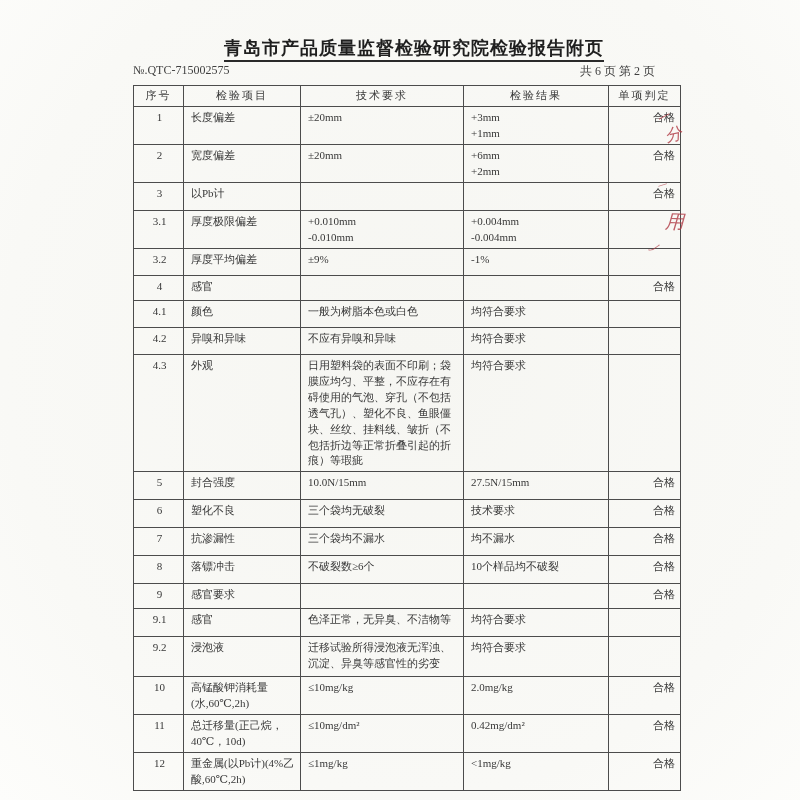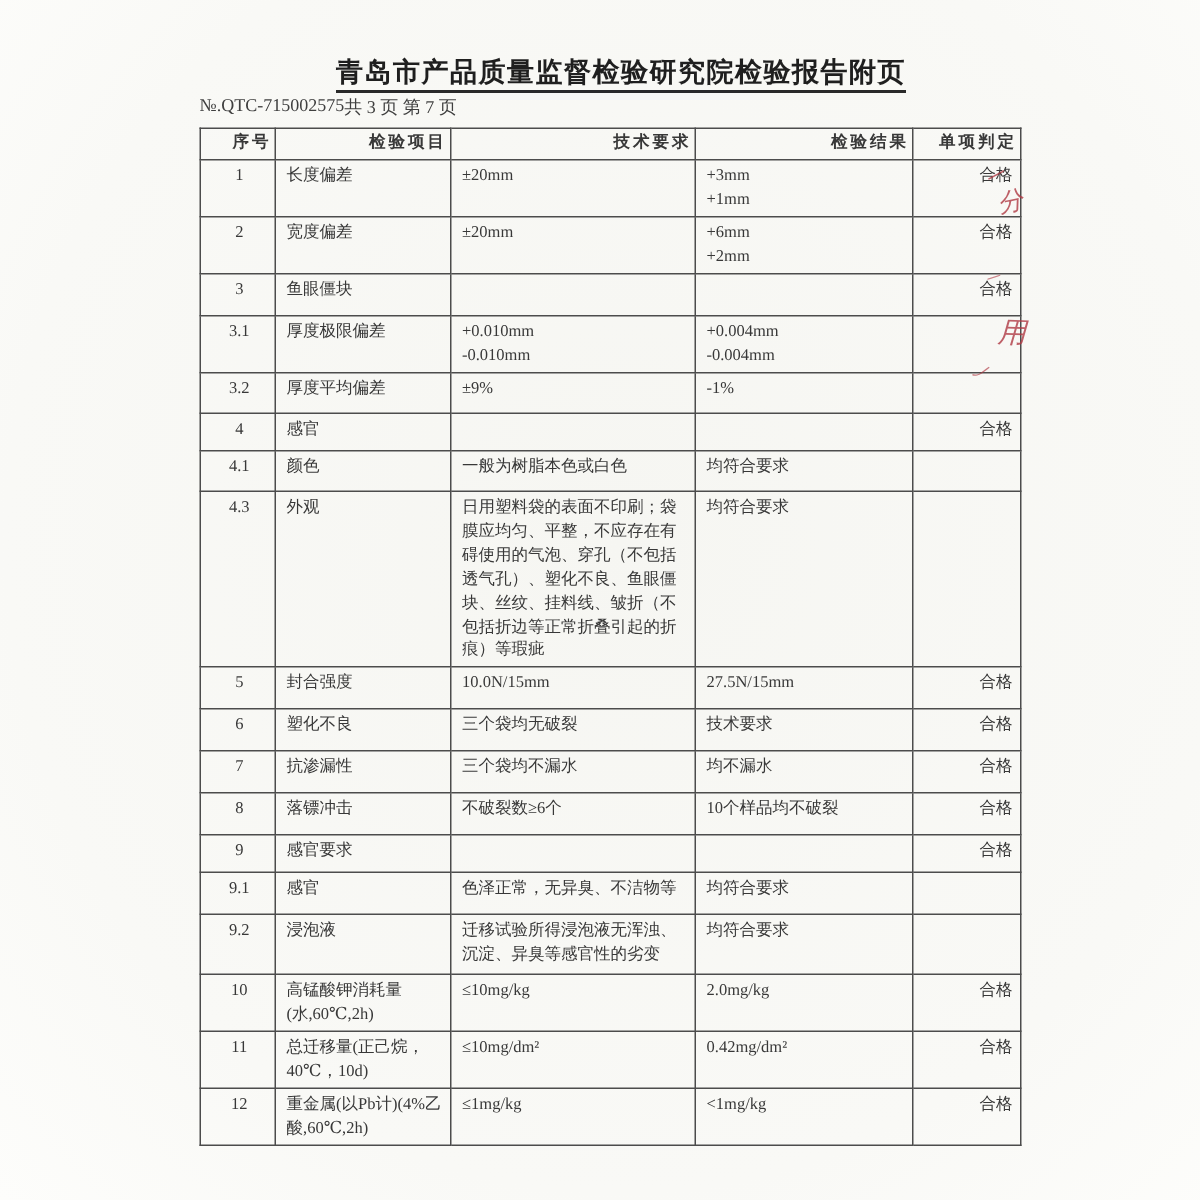--- a/index.html
+++ b/index.html
@@ -33,21 +33,21 @@
   .doc-title span {
     border-bottom: 2px solid #2a2a2a;
     padding-bottom: 2px;
   }
   .meta-line {
     position: absolute;
     top: 63px;
     left: 133px;
     width: 522px;
     display: flex;
-    justify-content: flex-start;
+    justify-content: space-between;
     font-size: 12px;
     color: #3f3f3f;
   }
   table.report {
     position: absolute;
     top: 85px;
     left: 133px;
     width: 522px;
     border-collapse: collapse;
     table-layout: fixed;
@@ -56,22 +56,22 @@
     color: #383838;
   }
   table.report th, table.report td {
     border: 1.8px solid #4c4c4c;
     padding: 3px 5px 2px 7px;
     vertical-align: top;
     white-space: pre-line;
     overflow: hidden;
   }
   table.report th {
-    font-weight: 700;
-    text-align: right;
+    font-weight: 400;
+    text-align: center;
     vertical-align: middle;
     padding: 2px;
     letter-spacing: 2px;
   }
   .c-no    { width: 45px;  text-align: center; padding-left: 2px; }
   .c-item  { width: 112px; }
   .c-req   { width: 158px; }
   .c-res   { width: 140px; }
   .c-ver   { width: 67px;  text-align: right; padding-left: 2px; }
   tr.h25  td { height: 19px; }
@@ -106,21 +106,21 @@
 <body>
 
 <div class="page">
 
   <div class="doc-title">
     <span>青岛市产品质量监督检验研究院检验报告附页</span>
   </div>
 
   <div class="meta-line">
     <span>№.QTC-715002575</span>
-    <span>共 3 页 第 7 页</span>
+    <span>共 6 页 第 2 页</span>
   </div>
 
   <table class="report">
     <thead>
       <tr class="h25">
         <th class="c-no">序号</th>
         <th class="c-item">检验项目</th>
         <th class="c-req">技术要求</th>
         <th class="c-res">检验结果</th>
         <th class="c-ver">单项判定</th>
@@ -138,21 +138,21 @@
       <tr class="h37">
         <td class="c-no">2</td>
         <td class="c-item">宽度偏差</td>
         <td class="c-req">±20mm</td>
         <td class="c-res">+6mm
 +2mm</td>
         <td class="c-ver">合格</td>
       </tr>
       <tr class="h28">
         <td class="c-no">3</td>
-        <td class="c-item">鱼眼僵块</td>
+        <td class="c-item">以Pb计</td>
         <td class="c-req"></td>
         <td class="c-res"></td>
         <td class="c-ver">合格</td>
       </tr>
       <tr class="h38">
         <td class="c-no">3.1</td>
         <td class="c-item">厚度极限偏差</td>
         <td class="c-req">+0.010mm
 -0.010mm</td>
         <td class="c-res">+0.004mm
@@ -170,20 +170,27 @@
         <td class="c-no">4</td>
         <td class="c-item">感官</td>
         <td class="c-req"></td>
         <td class="c-res"></td>
         <td class="c-ver">合格</td>
       </tr>
       <tr class="h27">
         <td class="c-no">4.1</td>
         <td class="c-item">颜色</td>
         <td class="c-req">一般为树脂本色或白色</td>
+        <td class="c-res">均符合要求</td>
+        <td class="c-ver"></td>
+      </tr>
+      <tr class="h27">
+        <td class="c-no">4.2</td>
+        <td class="c-item">异嗅和异味</td>
+        <td class="c-req">不应有异嗅和异味</td>
         <td class="c-res">均符合要求</td>
         <td class="c-ver"></td>
       </tr>
       <tr class="h110">
         <td class="c-no">4.3</td>
         <td class="c-item">外观</td>
         <td class="c-req">日用塑料袋的表面不印刷；袋膜应均匀、平整，不应存在有碍使用的气泡、穿孔（不包括透气孔）、塑化不良、鱼眼僵块、丝纹、挂料线、皱折（不包括折边等正常折叠引起的折痕）等瑕疵</td>
         <td class="c-res">均符合要求</td>
         <td class="c-ver"></td>
       </tr>

